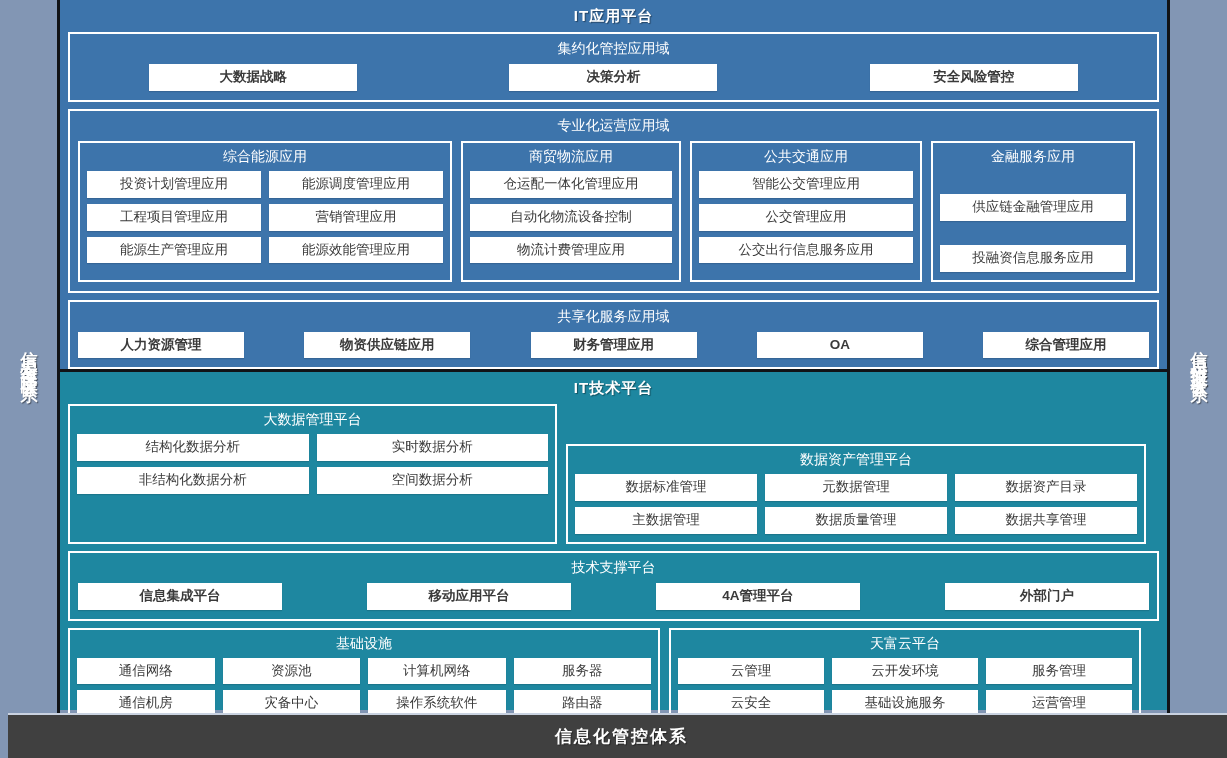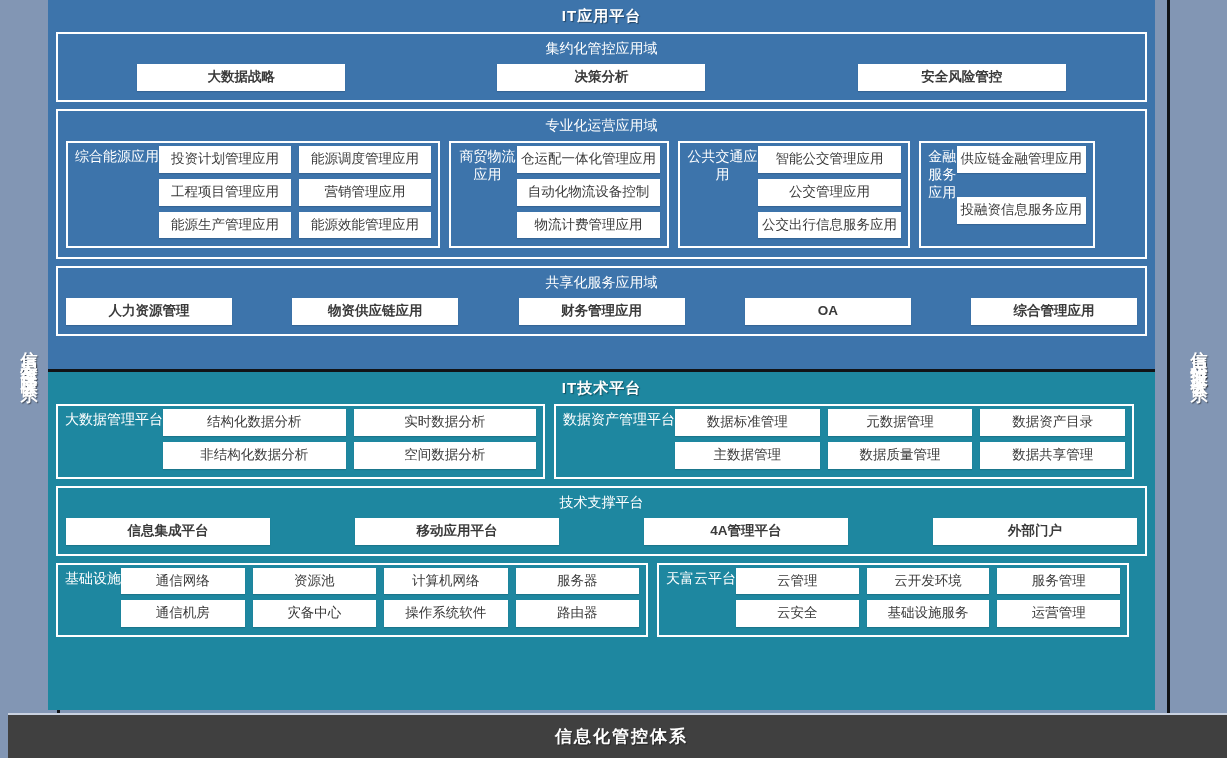--- a/index.html
+++ b/index.html
@@ -63,21 +63,21 @@
     color: #ffffff;
     font-size: 17px;
     font-weight: bold;
     letter-spacing: 2px;
     text-shadow: 1px 1px 1px rgba(0,0,0,0.45);
   }
 
   
   .center-col {
     position: absolute;
-    left: 48px;
+    left: 60px;
     top: 0;
     width: 1107px;
     height: 710px;
     box-sizing: border-box;
   }
 
   .platform {
     box-sizing: border-box;
     width: 100%;
     padding: 0 8px 9px 8px;
@@ -139,21 +139,21 @@
   .groups {
     display: flex;
     gap: 9px;
     align-items: stretch;
   }
   .group {
     border: 2px solid #ffffff;
     box-sizing: border-box;
     padding: 3px 7px 8px 7px;
     display: flex;
-    flex-direction: row;
+    flex-direction: column;
   }
   .group-title {
     text-align: center;
     color: #ffffff;
     font-size: 14px;
     padding: 2px 0 5px 0;
   }
   .group-grid {
     display: flex;
     flex-wrap: wrap;
@@ -165,30 +165,30 @@
   .group-grid.one-col .chip { flex: 1 1 100%; }
   .group-grid .chip.spacer {
     background: transparent;
     box-shadow: none;
     visibility: hidden;
   }
 
   .g-energy   { width: 374px; }
   .g-trade    { width: 220px; }
   .g-transit  { width: 232px; }
-  .g-finance  { width: 176px; }
+  .g-finance  { width: 204px; gap: 23px; }
 
   
   .band-shared .row { justify-content: space-between; }
   .band-shared .chip { width: 166px; }
 
   
   .tech-groups { display: flex; gap: 9px; align-items: stretch; }
   .g-bigdata  { width: 489px; }
-  .g-asset    { width: 580px; }
+  .g-asset    { width: 580px; margin-top: 40px; }
   .g-bigdata .group-grid .chip { flex: 1 1 calc(50% - 4px); }
   .g-asset .group-grid .chip   { flex: 1 1 calc(33.333% - 6px); }
 
   .band-support .row { justify-content: space-between; align-items: center; }
   .band-support .chip { width: 204px; }
 
   .infra-groups { display: flex; gap: 9px; align-items: stretch; }
   .g-infra { width: 592px; }
   .g-cloud { width: 472px; }
   .g-infra .group-grid .chip { flex: 1 1 calc(25% - 6px); }

